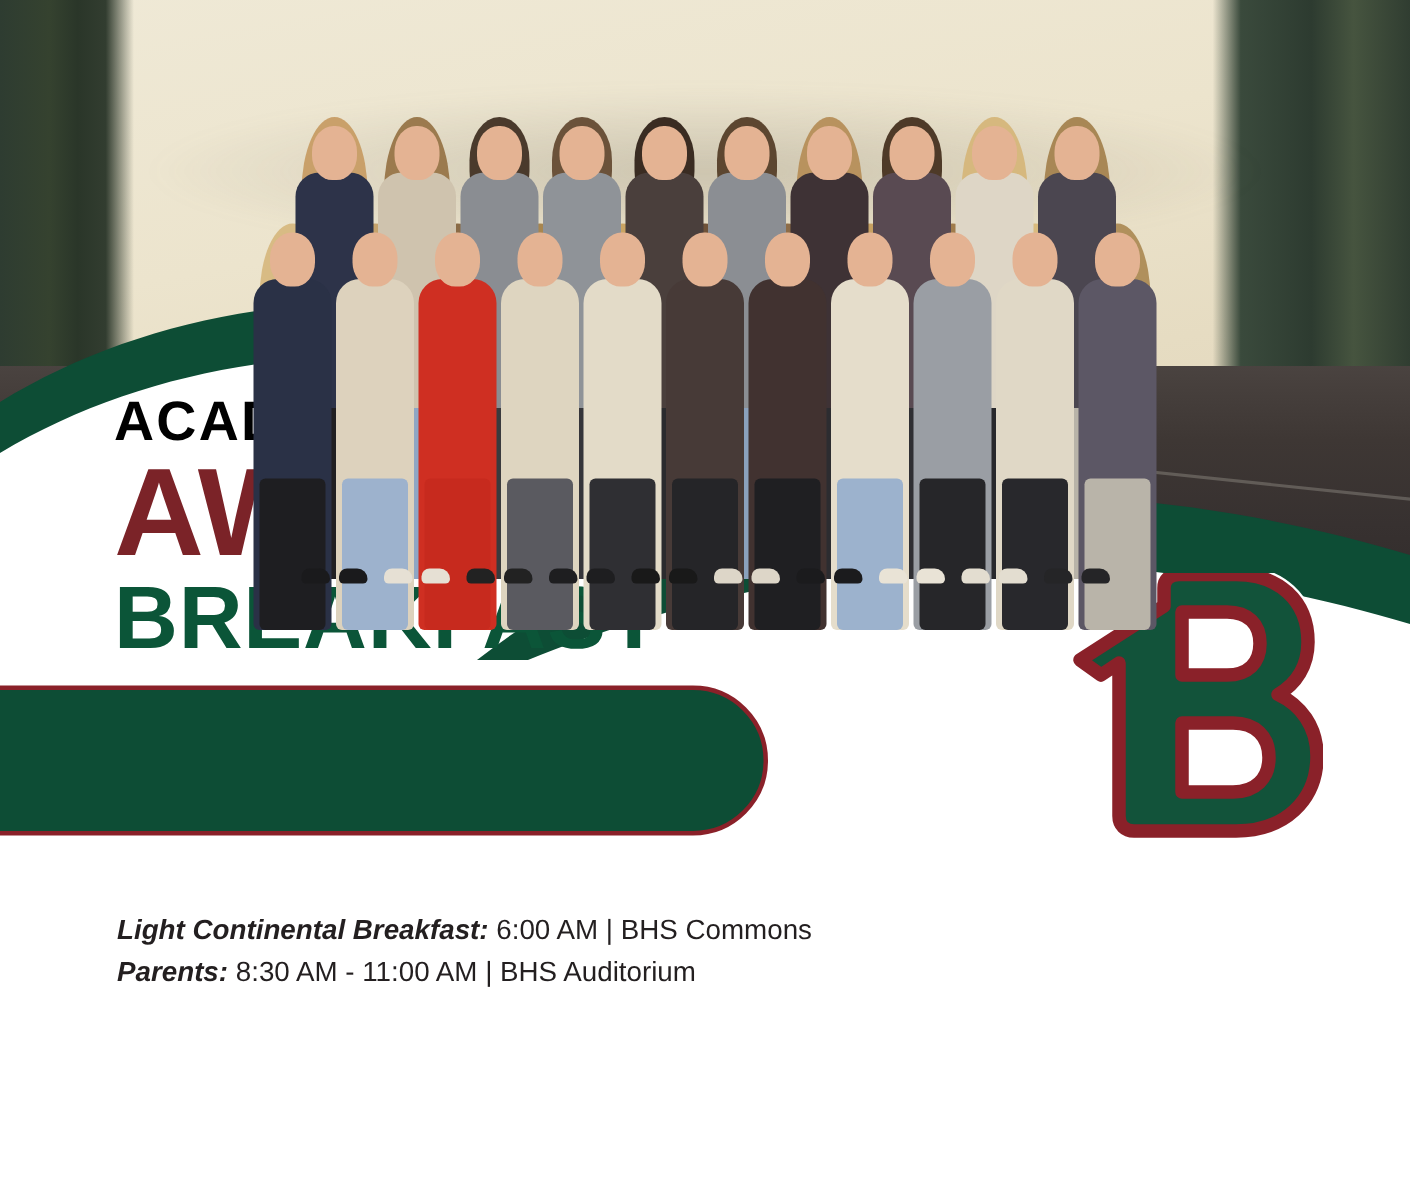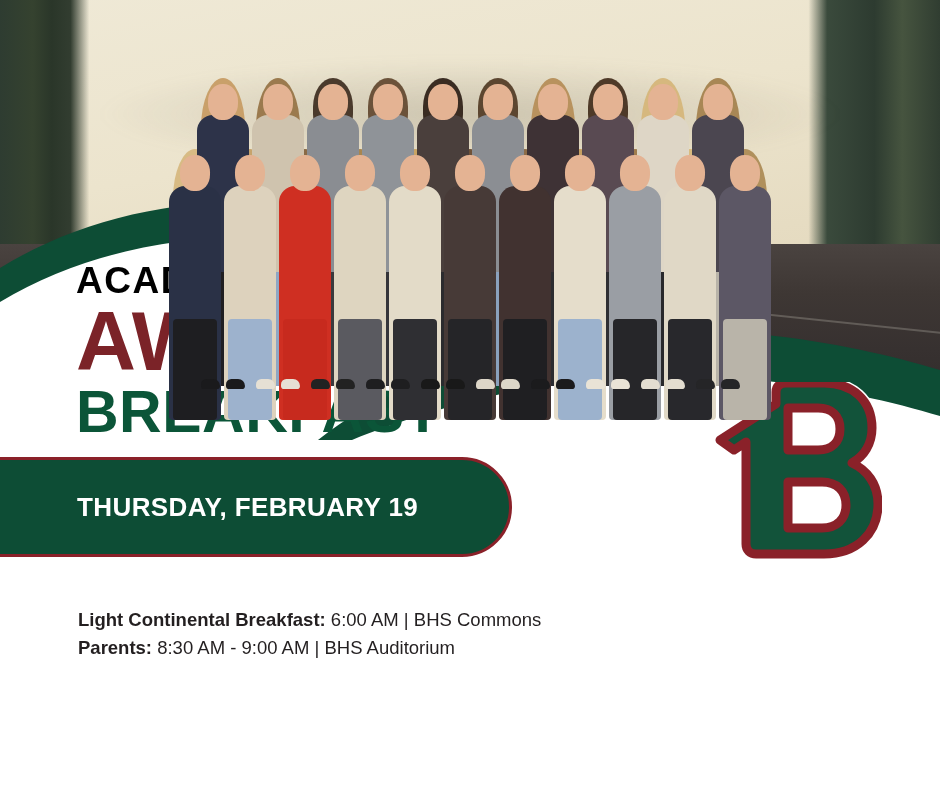--- a/index.html
+++ b/index.html
@@ -218,21 +218,21 @@
     left: 78px;
     top: 606px;
     width: 830px;
     color: #231f20;
     font-size: 18.5px;
     line-height: 1.5;
   }
   .body-copy p { margin: 0; }
   .copy-lead { margin-bottom: 17px !important; }
   .copy-detail { margin: 0 !important; }
-  .copy-detail b { font-weight: 700; }
+  .copy-detail b { font-weight: 700; font-style: italic; }
   .copy-close { margin-top: 18px !important; }
 </style>
 </head>
 <body>
 
 <div class="flyer">
 
   <div class="photo-block">
     <div class="photo">
       <div class="scene-bg"></div>
@@ -417,21 +417,20 @@
     </g>
   </svg>
 
   <div class="titles">
     <div class="t-academic">ACADEMIC</div>
     <div class="t-awards">AWARDS</div>
     <div class="t-breakfast">BREAKFAST</div>
   </div>
 
   <div class="pill">
-    <div class="pill-line">THURSDAY, FEBRUARY 19</div>
   </div>
 
   <svg class="logo-b" viewBox="0 0 176 178">
 
     <g>
       <path d="M14,58 L70,22 L70,10 C70,4 74,1 80,1
                L118,1 C146,1 166,18 166,46
                C166,62 158,74 146,81
                C161,88 172,102 172,122
                C172,152 150,172 118,172
@@ -449,17 +448,17 @@
 
     <path d="M82,26 L112,26 C126,26 134,34 134,47 C134,60 126,68 112,68 L82,68 Z" fill="#ffffff" stroke="#8a2129" stroke-width="9" stroke-linejoin="round"></path>
 
     <path d="M82,100 L116,100 C131,100 140,109 140,123 C140,137 131,146 116,146 L82,146 Z" fill="#ffffff" stroke="#8a2129" stroke-width="9" stroke-linejoin="round"></path>
   </svg>
 
   <div class="body-copy">
 
     <p class="copy-detail"><b>Light Continental Breakfast:</b><span> 6:00 AM | BHS Commons</span></p>
 
-    <p class="copy-detail"><b>Parents:</b><span> 8:30 AM - 9:00 AM | BHS Auditorium</span></p>
+    <p class="copy-detail"><b>Parents:</b><span> 8:30 AM - 11:00 AM | BHS Auditorium</span></p>
 
   </div>
 
 </div>
 
 </body></html>

